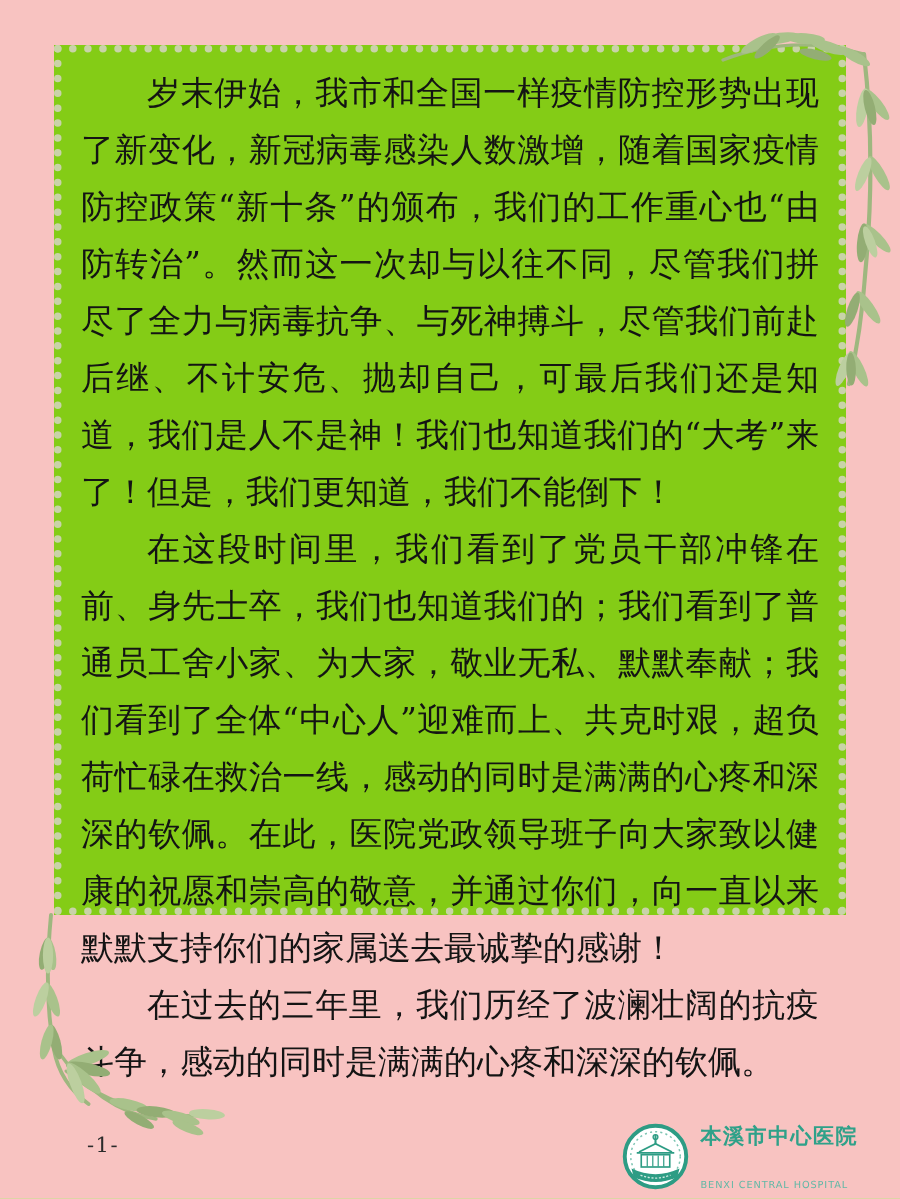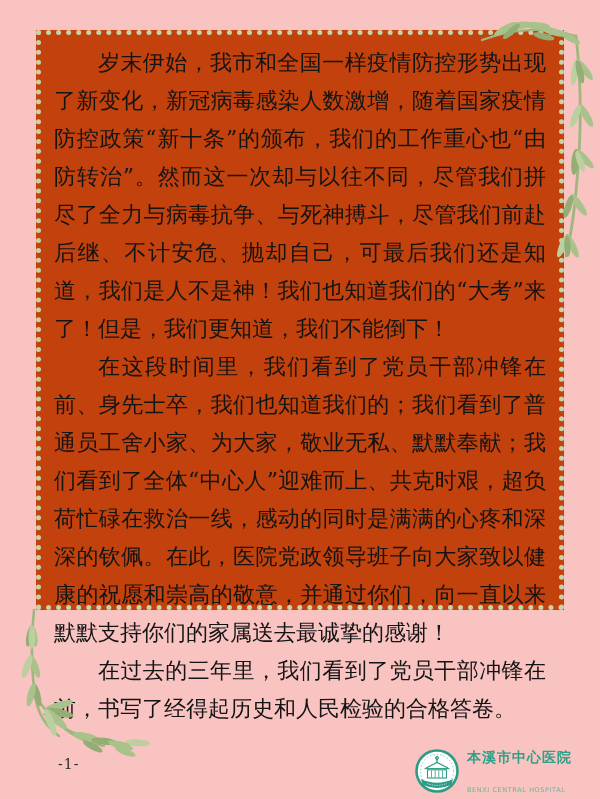--- a/index.html
+++ b/index.html
@@ -8,21 +8,21 @@
     width:600px;height:799px;
     background:#f8c3c1;
     overflow:hidden;
     font-family:"DejaVu Serif","Liberation Serif",serif;
   }
   .panel{
     position:absolute;
     left:36px;top:30px;
     width:528px;height:580px;
     box-sizing:border-box;
-    background:#c2410c;
+    background:#84cc16;
     border:5px dotted #c9d3a9;
   }
   .content{
     position:absolute;
     left:13px;right:13px;top:9px;
     color:#141414;
     font-size:22px;
     line-height:38px;
     text-align:justify;
   }
@@ -81,21 +81,21 @@
 </style>
 </head>
 <body>
 
 <div class="page">
 
   <div class="panel">
     <div class="content">
       <p>岁末伊始，我市和全国一样疫情防控形势出现了新变化，新冠病毒感染人数激增，随着国家疫情防控政策“新十条”的颁布，我们的工作重心也“由防转治”。然而这一次却与以往不同，尽管我们拼尽了全力与病毒抗争、与死神搏斗，尽管我们前赴后继、不计安危、抛却自己，可最后我们还是知道，我们是人不是神！我们也知道我们的“大考”来了！但是，我们更知道，我们不能倒下！</p>
       <p>在这段时间里，我们看到了党员干部冲锋在前、身先士卒，我们也知道我们的；我们看到了普通员工舍小家、为大家，敬业无私、默默奉献；我们看到了全体“中心人”迎难而上、共克时艰，超负荷忙碌在救治一线，感动的同时是满满的心疼和深深的钦佩。在此，医院党政领导班子向大家致以健康的祝愿和崇高的敬意，并通过你们，向一直以来默默支持你们的家属送去最诚挚的感谢！</p>
-      <p>在过去的三年里，我们看到了党员干部冲锋在前，书写了经得起历史和人民检验的合格答卷。</p>
+      <p>在过去的三年里，我们历经了波澜壮阔的抗疫斗争，感动的同时是满满的心疼和深深的钦佩。</p>
     </div>
   </div>
 
   <svg class="bamboo-tr" viewBox="0 0 120 250" xmlns="http://www.w3.org/2000/svg">
     <g stroke="#9eb77f" fill="none" stroke-linecap="round">
       <path d="M6,30 Q52,12 100,26" stroke-width="2.2"></path>
       <path d="M100,26 Q108,95 101,170 Q98,212 90,246" stroke-width="2.8"></path>
     </g>
     <g fill="#a9c28b">
       <ellipse transform="translate(20,24) rotate(-28)" cx="11" cy="0" rx="13" ry="3.6"></ellipse>

